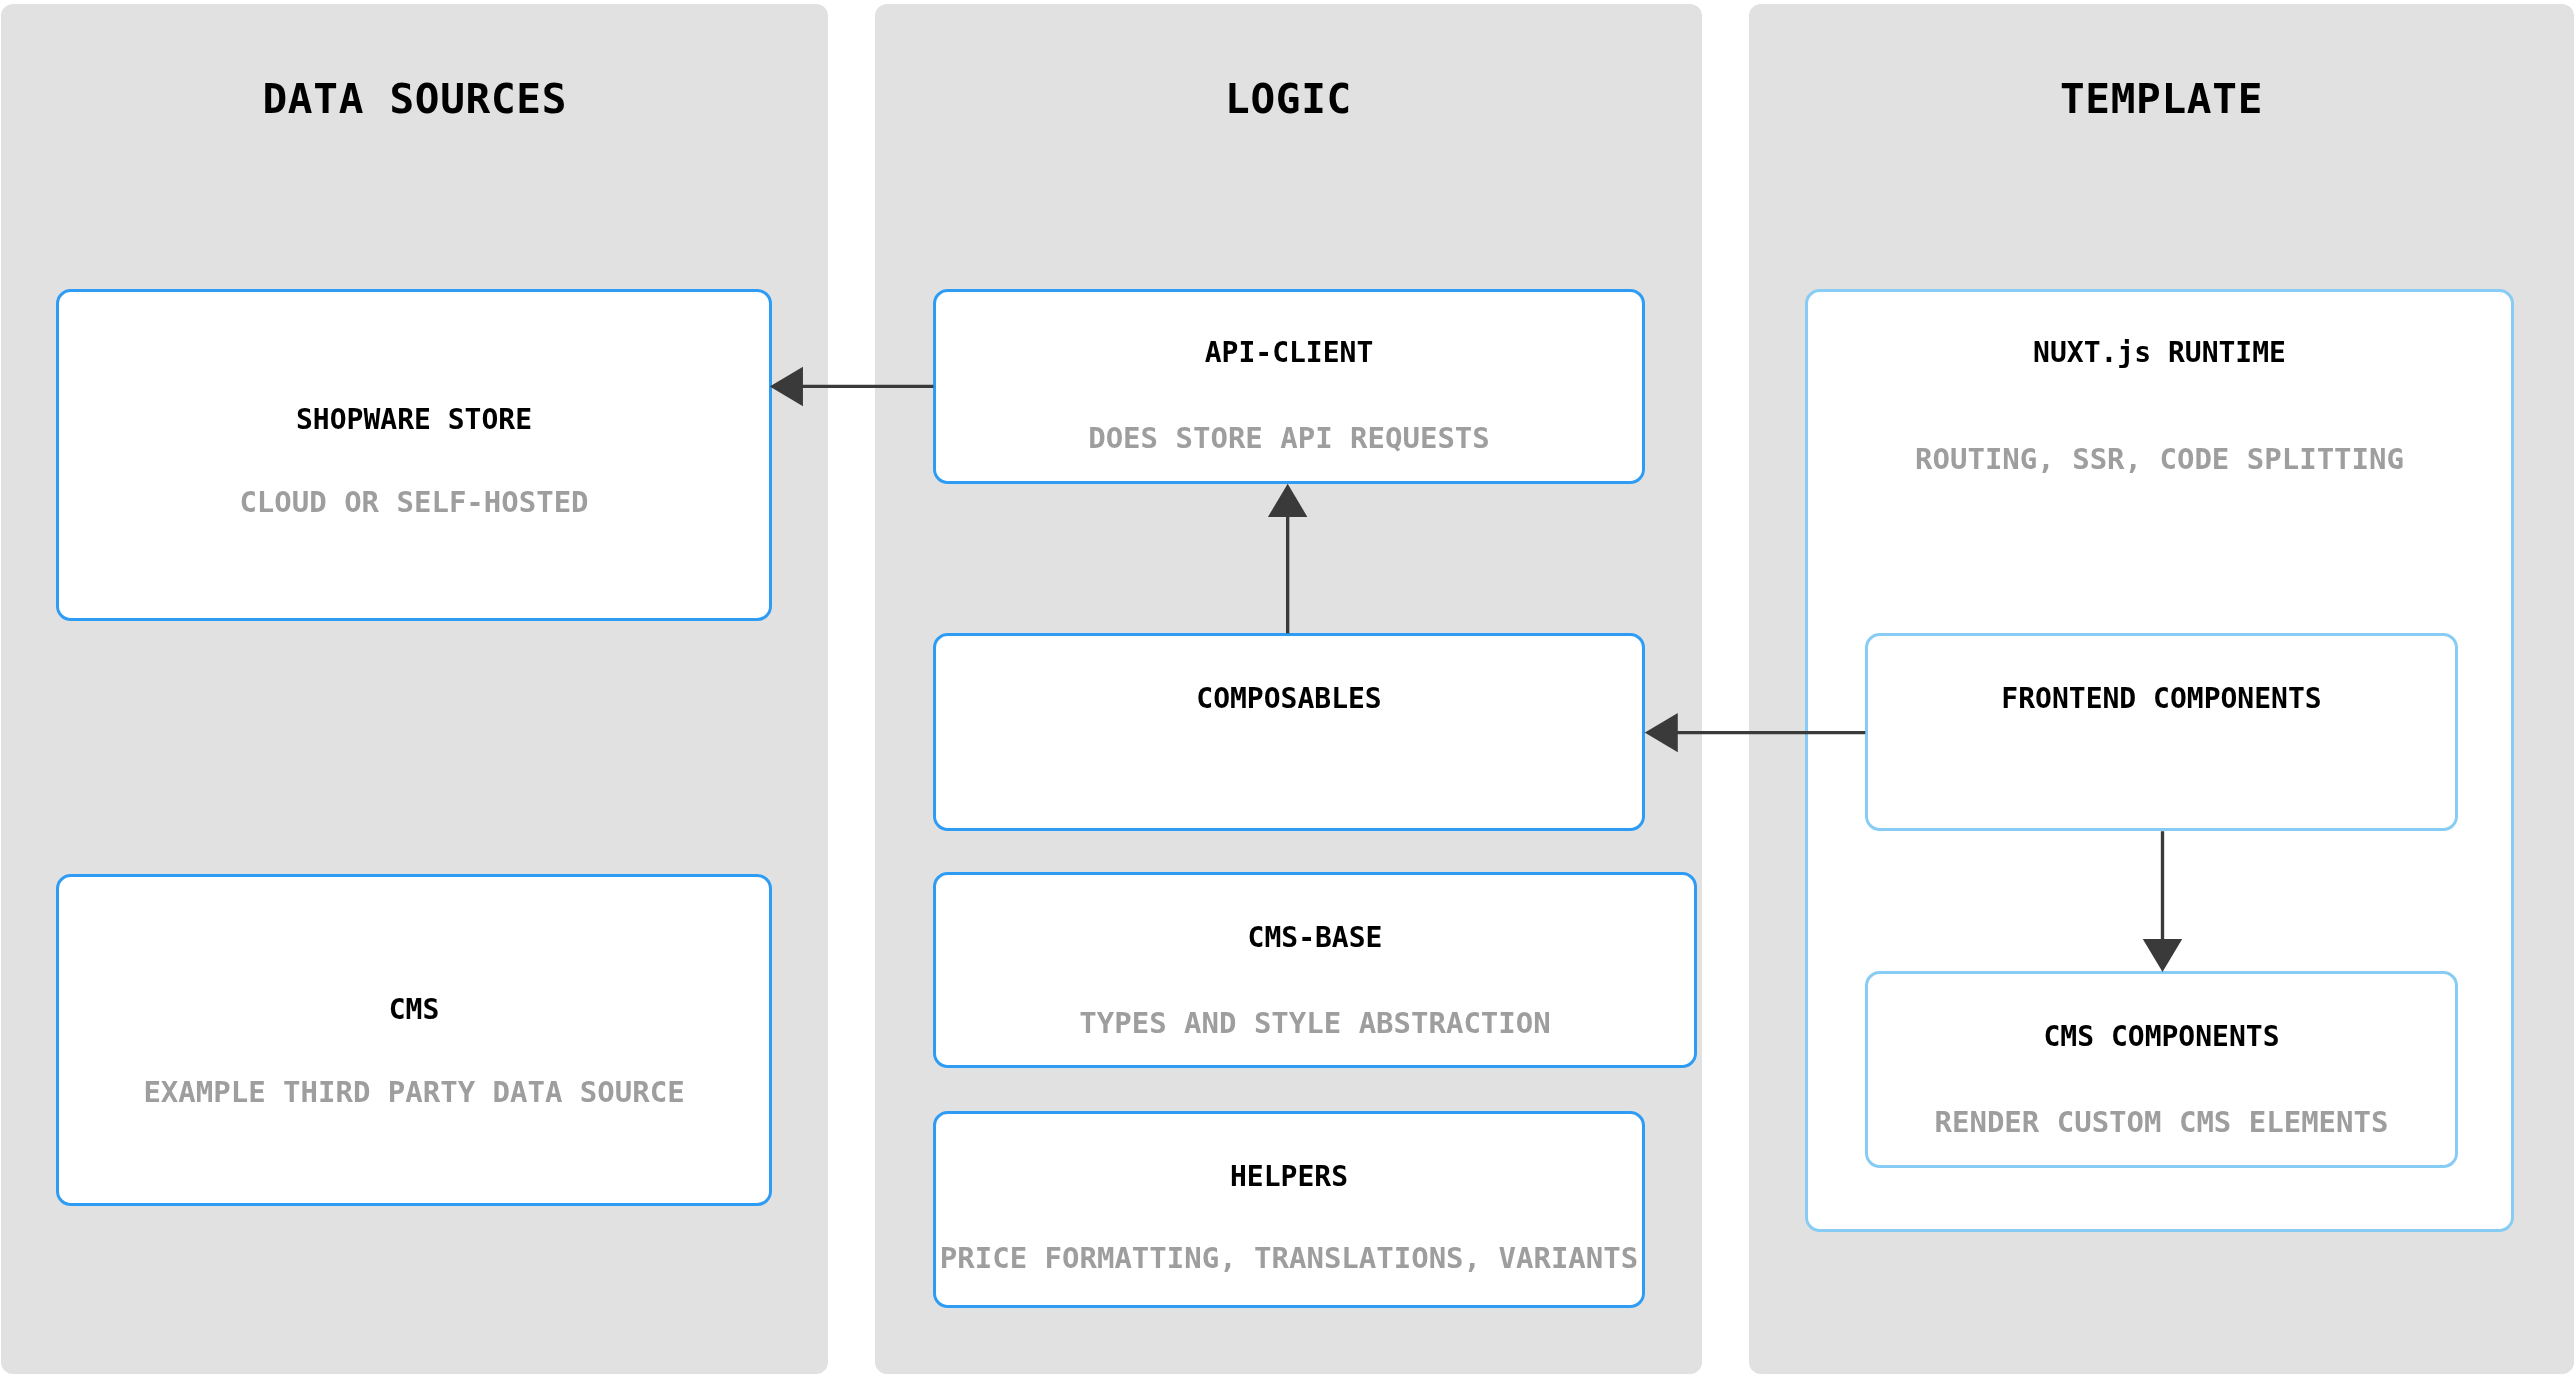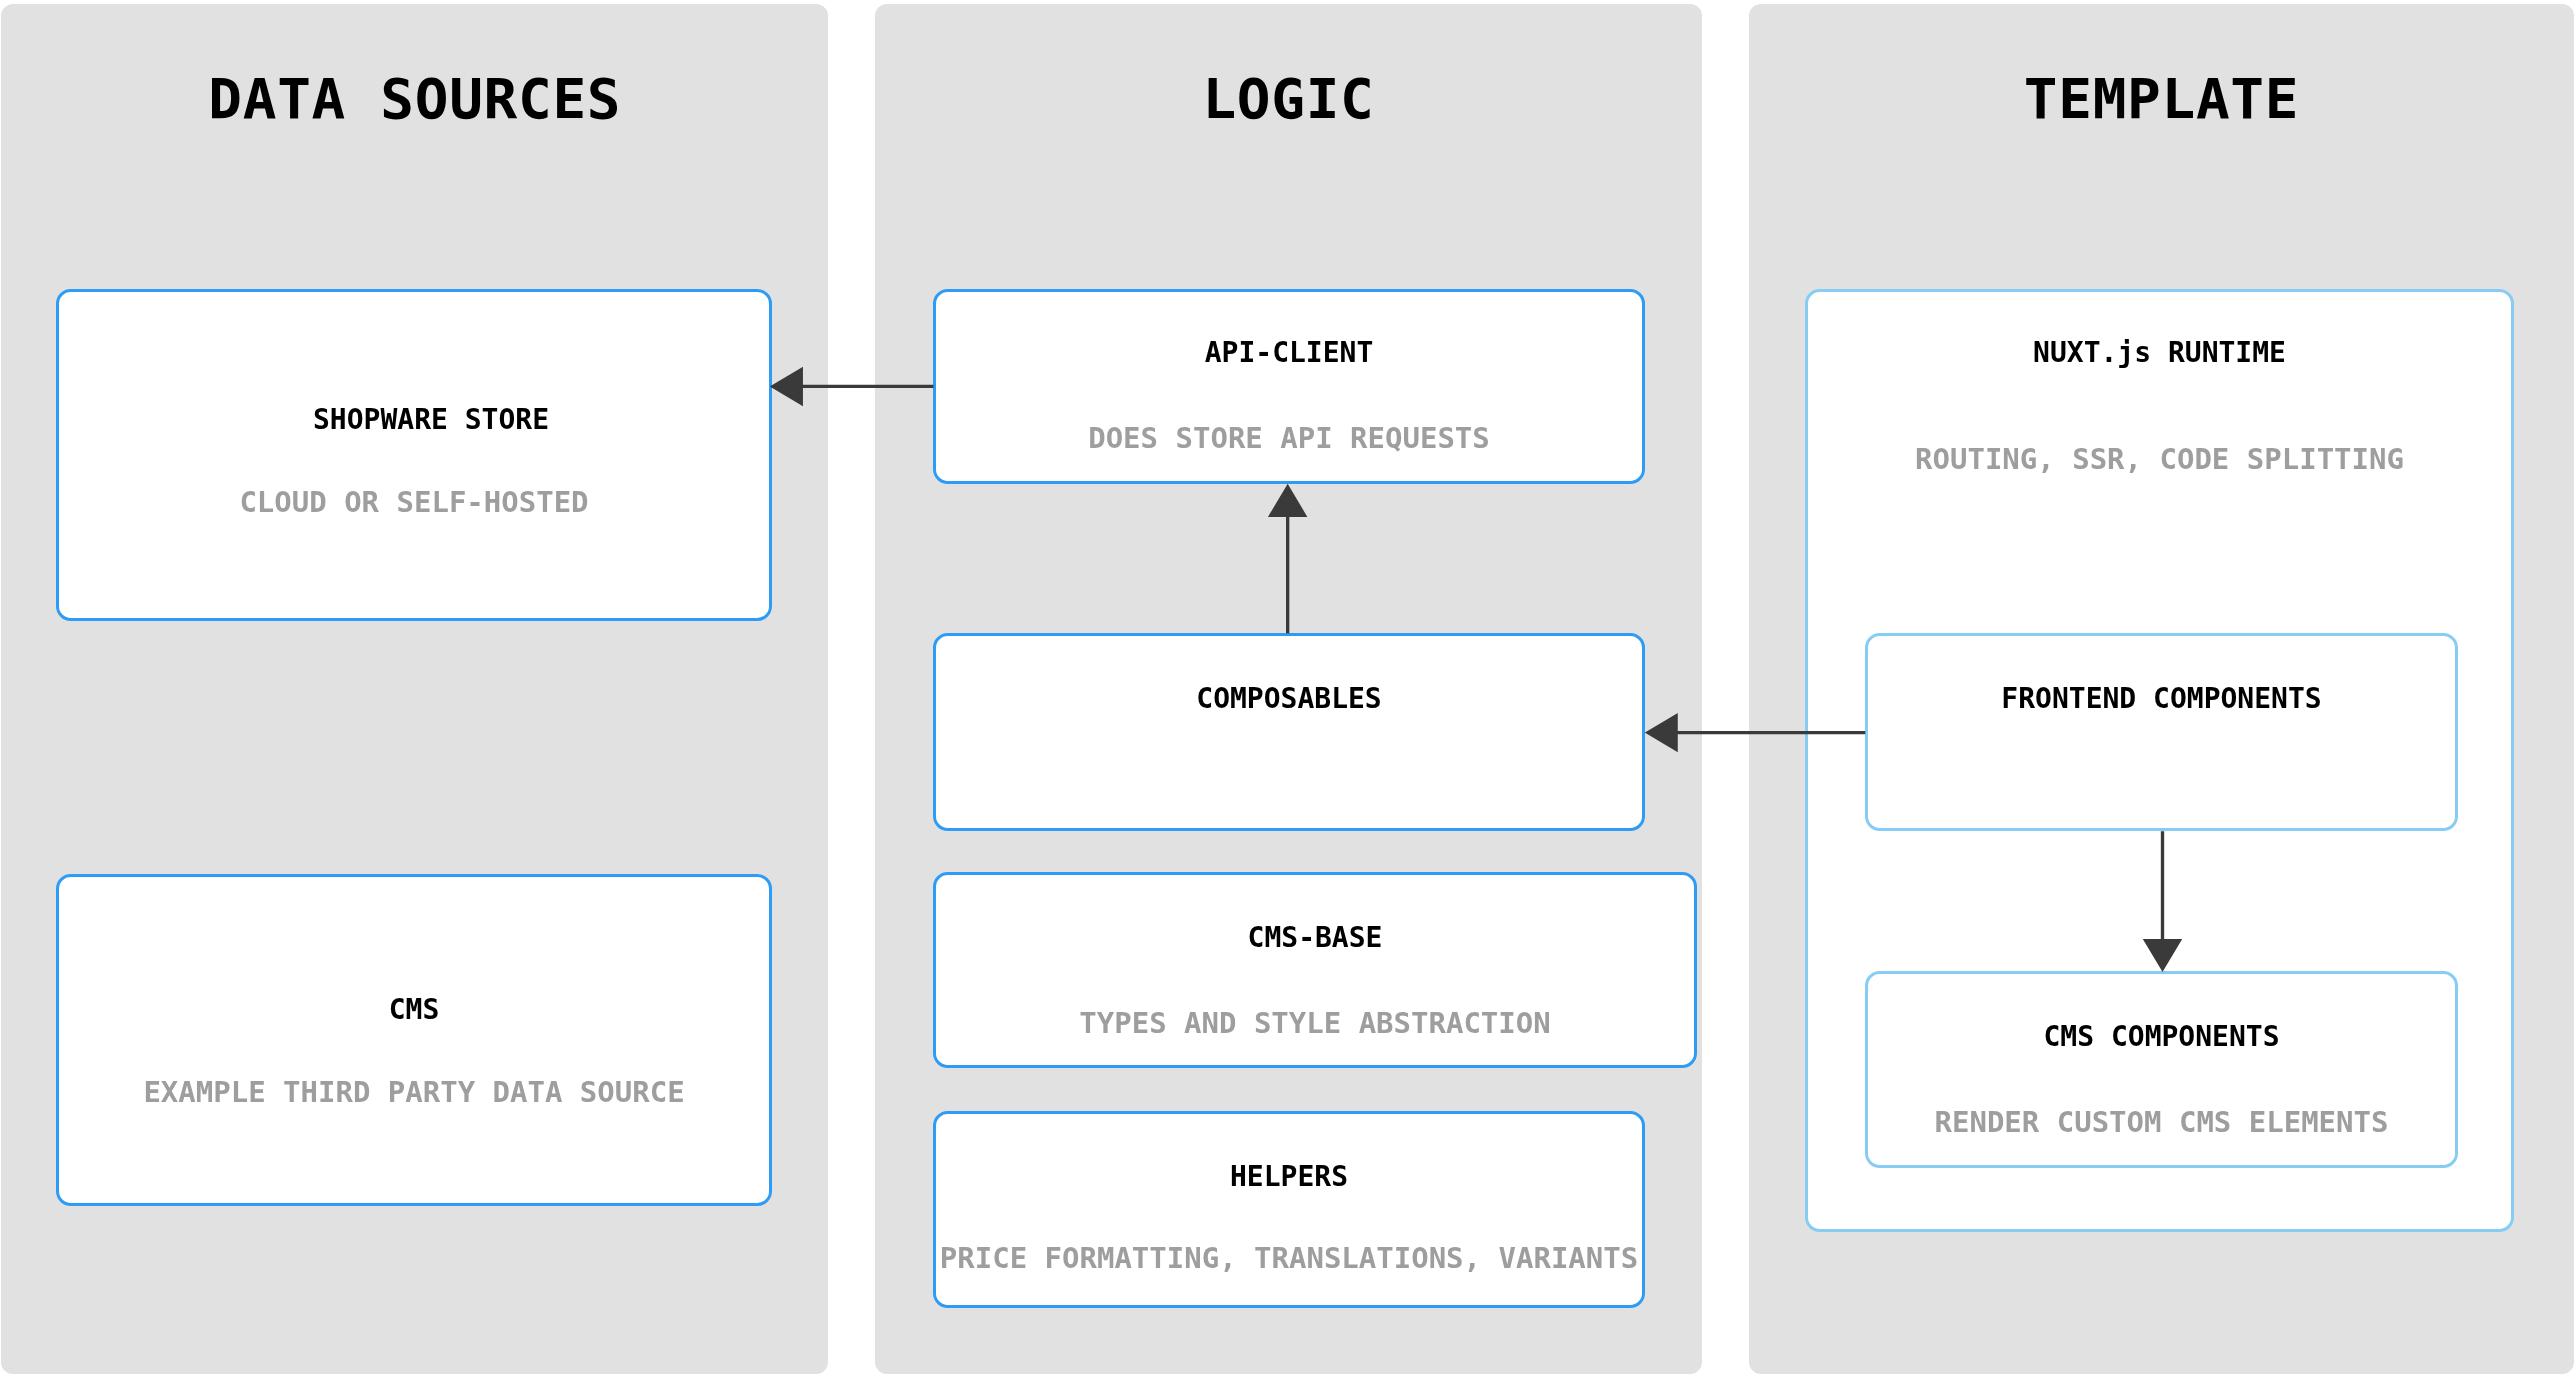--- a/index.html
+++ b/index.html
@@ -6,38 +6,38 @@
   .canvas{
     position:relative;width:2576px;height:1378px;background:#ffffff;
     font-family:"DejaVu Sans Mono","Liberation Mono",monospace;overflow:hidden;
   }
   .column{position:absolute;top:4px;height:1370px;background:#e1e1e1;border-radius:12px;}
   #col-data-sources{left:1.3px;width:827px;}
   #col-logic{left:875px;width:827px;}
   #col-template{left:1749px;width:825px;}
   .col-title{
     position:absolute;top:67px;left:0;width:100%;margin:0;text-align:center;
-    font-size:56px;line-height:56px;font-weight:bold;color:#000000;letter-spacing:0.7px;
+    font-size:41px;line-height:56px;font-weight:bold;color:#000000;letter-spacing:0.7px;
   }
   .box{
     position:absolute;background:#ffffff;border:3.4px solid #2e9cf4;border-radius:14.8px;
     box-sizing:border-box;
   }
   .box.light{border-color:#87ccf5;}
   .box-title{
     position:absolute;left:0;width:100%;text-align:center;
     font-size:28px;line-height:50px;font-weight:bold;color:#000000;
   }
   .box-sub{
     position:absolute;left:0;width:100%;text-align:center;
     font-size:29px;line-height:35px;font-weight:bold;color:#9e9e9e;
   }
   
   #box-shopware{left:56px;top:289px;width:716px;height:332px;}
-  #box-shopware .box-title{top:103px;margin-left:17px;}
+  #box-shopware .box-title{top:103px;}
   #box-shopware .box-sub{top:193px;}
   #box-cms{left:56px;top:874px;width:716px;height:332px;}
   #box-cms .box-title{top:108px;}
   #box-cms .box-sub{top:198px;}
   
   #box-api{left:933px;top:289px;width:712px;height:195px;}
   #box-api .box-title{top:36px;}
   #box-api .box-sub{top:129px;}
   #box-composables{left:933px;top:633px;width:712px;height:198px;}
   #box-composables .box-title{top:38px;}

